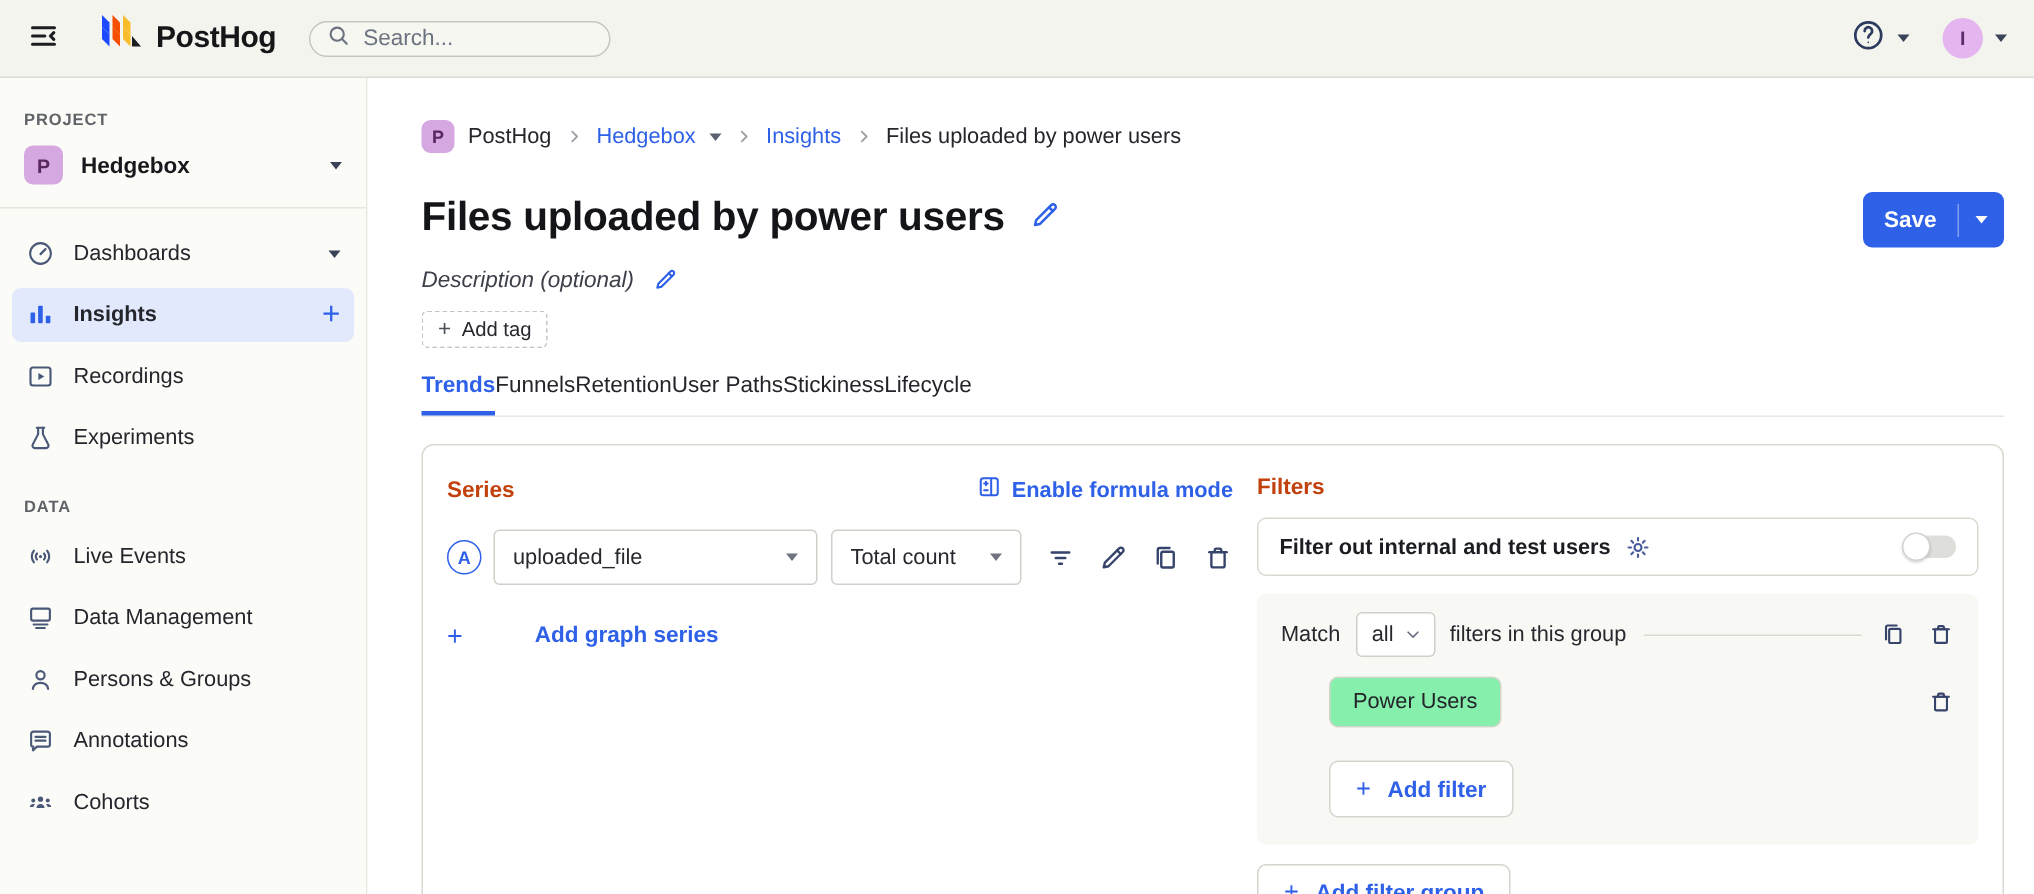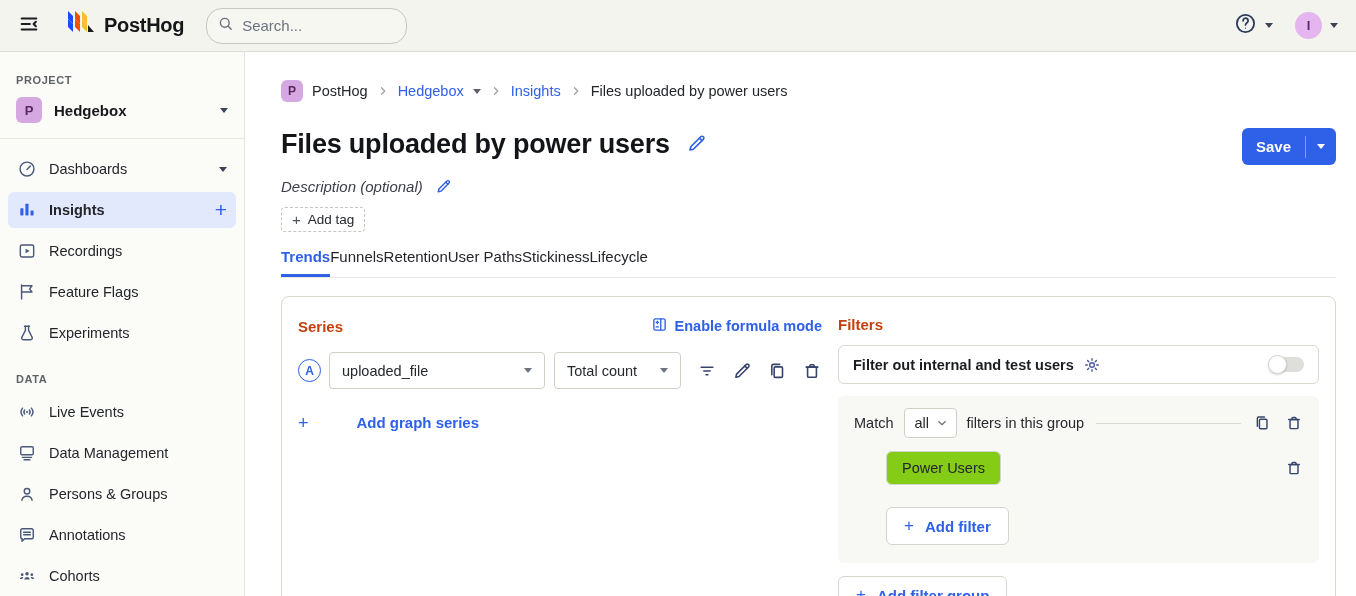--- a/index.html
+++ b/index.html
@@ -6,21 +6,21 @@
   html,body { width:1356px; height:596px; overflow:hidden; }
   body { font-family:"Liberation Sans", sans-serif; color:#1d1f27; background:#fff; }
   .app { width:1356px; height:596px; display:flex; flex-direction:column; overflow:hidden; }
 
   
   .topbar { height:52px; flex:0 0 52px; background:#f3f4ee; border-bottom:1px solid #dcdcd4;
             display:flex; align-items:center; padding:0 18px; }
   .icon-btn { background:none; border:none; cursor:pointer; display:flex; align-items:center; }
   .logo { display:flex; align-items:center; gap:8px; margin-left:26px; cursor:pointer; }
   .logo-text { font-size:20px; font-weight:800; color:#151618; letter-spacing:-0.3px; }
-  .search-box { margin-left:22px; width:201px; height:36px; background:#f6f7f1; border:1px solid #c6c7bf;
+  .search-box { margin-left:22px; width:201px; height:24px; background:#f6f7f1; border:1px solid #c6c7bf;
                 border-radius:16px; display:flex; align-items:center; padding:0 10px; gap:8px; }
   .search-box input { border:none; outline:none; background:transparent; font-size:15px; color:#30333b;
                       font-family:"Liberation Sans",sans-serif; width:140px; }
   .search-box input::placeholder { color:#6b7280; }
   .topbar-spacer { flex:1; }
   .caret { width:0; height:0; border-left:4.5px solid transparent; border-right:4.5px solid transparent;
            border-top:5.5px solid #3a4358; display:inline-block; }
   .help-group, .avatar-group { display:flex; align-items:center; gap:8px; cursor:pointer; }
   .avatar-group { margin-left:22px; }
   .avatar { width:27px; height:27px; border-radius:50%; background:#e4b5ef; color:#5d2a6e;
@@ -119,21 +119,21 @@
   .filter-group { margin-top:12px; background:#f8f8f5; border-radius:6px; padding:12px 16px 10px; }
   .match-row { display:flex; align-items:center; }
   .match-txt { font-size:14.5px; color:#26282e; font-weight:500; }
   .sel-all { height:30px; width:53px; margin:0 10px; padding:0 8px 0 10px; justify-content:space-between; }
   .thin-chev { color:#6b7280; display:flex; }
   .match-line { flex:1; border-top:1px solid #dadad2; margin:0 12px; }
   .grp-icons { display:flex; align-items:center; gap:14px; color:#36436b; }
   .grp-icons .ricon { cursor:pointer; display:flex; }
 
   .chip-row { margin-top:13px; margin-left:32px; display:flex; align-items:center; }
-  .filter-chip { background:#84cc16; border:1px solid #d4d5cd; border-radius:6px; padding:8px 15px;
+  .filter-chip { background:#86efac; border:1px solid #d4d5cd; border-radius:6px; padding:8px 15px;
                  font-size:14.5px; color:#23252b; cursor:pointer; }
   .chip-grow { flex:1; }
   .chip-trash { color:#36436b; cursor:pointer; display:flex; }
 
   .add-filter-btn { margin:22px 0 8px 32px; display:inline-flex; align-items:center; gap:11px; background:#fff;
                     border:1px solid #d4d5cd; border-radius:6px; padding:8px 17px; color:#2e60e8; cursor:pointer;
                     font-family:"Liberation Sans",sans-serif; }
   .add-filter-btn .plus, .add-group-btn .plus { font-size:17px; }
   .add-filter-btn .lbl, .add-group-btn .lbl { font-size:15px; font-weight:600; }
   .add-group-btn { margin-top:13px; display:inline-flex; align-items:center; gap:11px; background:#fff;
@@ -232,29 +232,20 @@
       <div class="nav-item">
         <span class="nicon">
           <svg width="20" height="20" viewBox="0 0 24 24" fill="none" stroke="currentColor" stroke-width="1.7" stroke-linejoin="round">
             <rect x="4" y="4.8" width="16" height="14.4" rx="2"></rect>
             <path d="M10.3 9.2v5.6l4.8-2.8z" fill="currentColor" stroke="none"></path>
           </svg>
         </span>
         <span>Recordings</span>
       </div>
 
-      <div class="nav-item">
-        <span class="nicon">
-          <svg width="20" height="20" viewBox="0 0 24 24" fill="none" stroke="currentColor" stroke-width="1.7" stroke-linecap="round" stroke-linejoin="round">
-            <path d="M5.5 3.5v17"></path>
-            <path d="M5.5 4.5H18l-2.9 3.75L18 12H5.5"></path>
-          </svg>
-        </span>
-        <span>Feature Flags</span>
-      </div>
 
       <div class="nav-item">
         <span class="nicon">
           <svg width="20" height="20" viewBox="0 0 24 24" fill="none" stroke="currentColor" stroke-width="1.7" stroke-linecap="round" stroke-linejoin="round">
             <path d="M9 3.8h6"></path>
             <path d="M10.1 3.8v5.1l-4.3 8.3c-.7 1.3.3 2.9 1.8 2.9h8.8c1.5 0 2.5-1.6 1.8-2.9l-4.3-8.3V3.8"></path>
           </svg>
         </span>
         <span>Experiments</span>
       </div>

